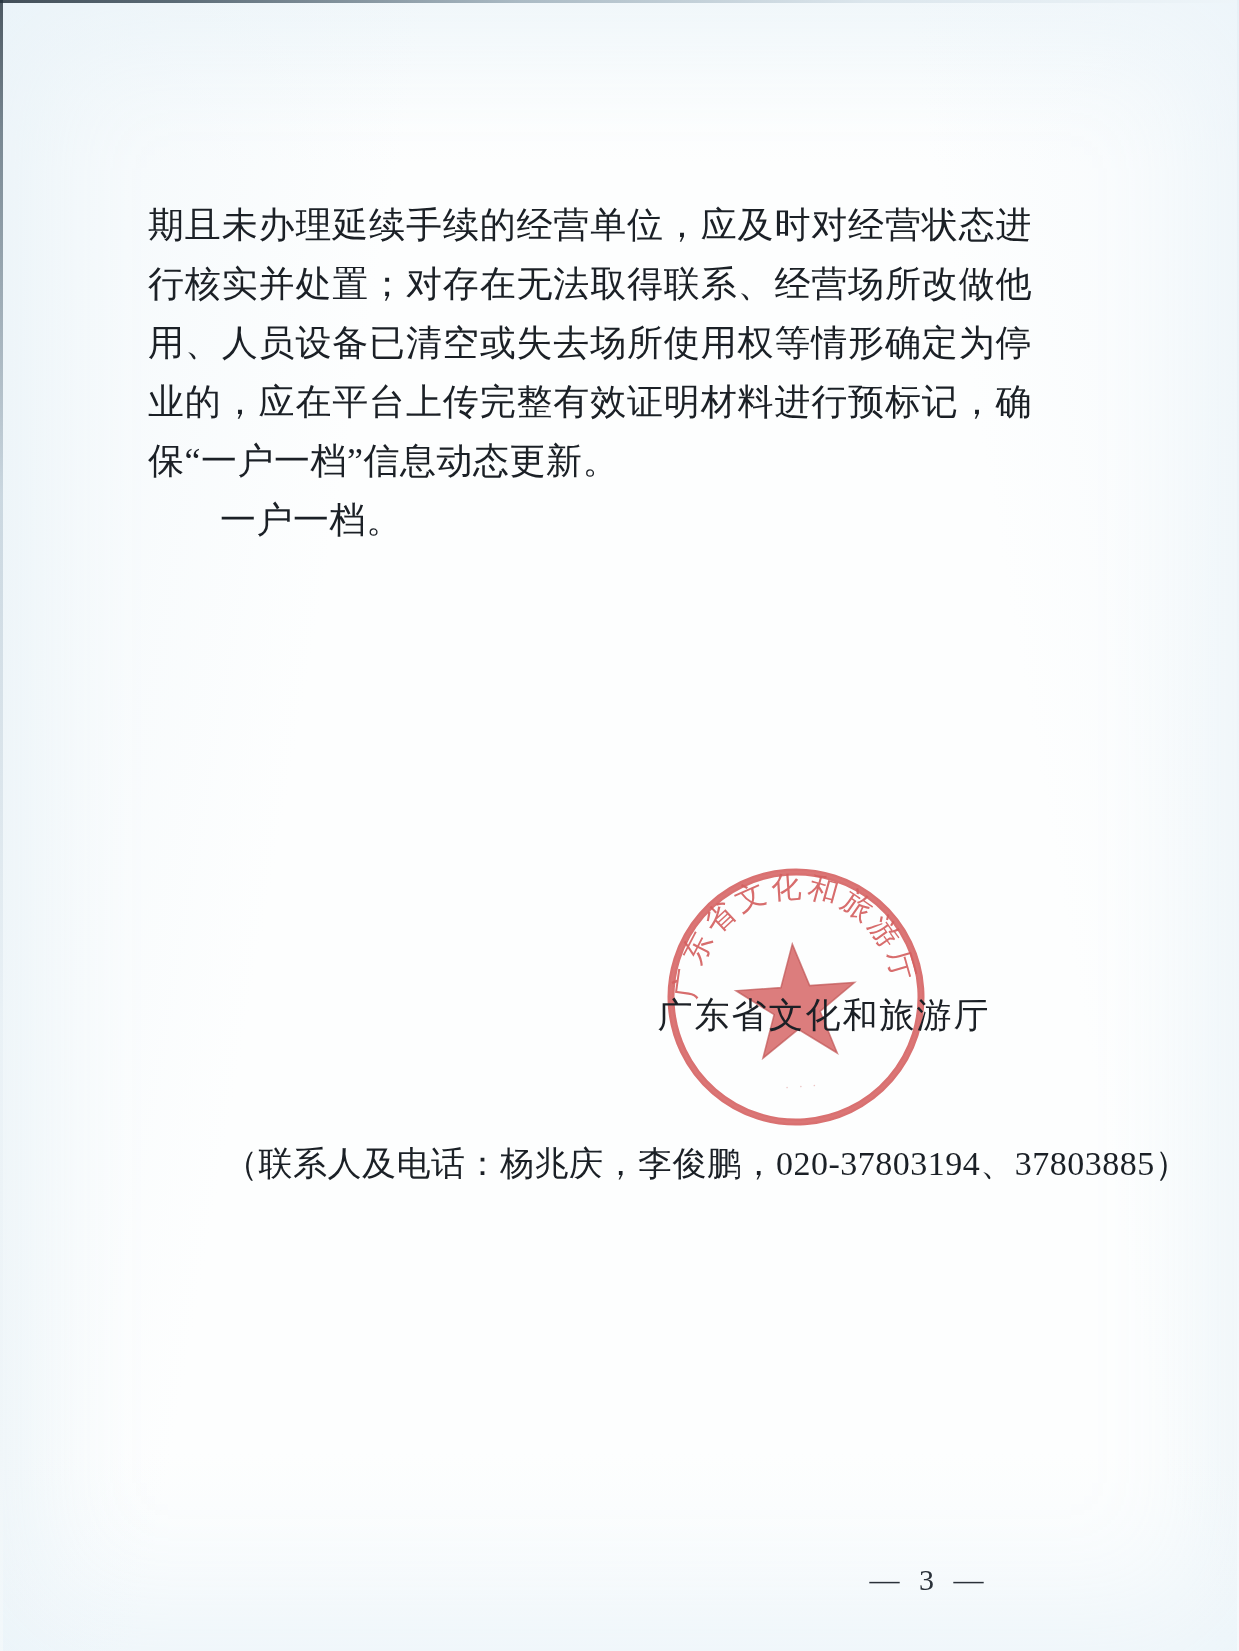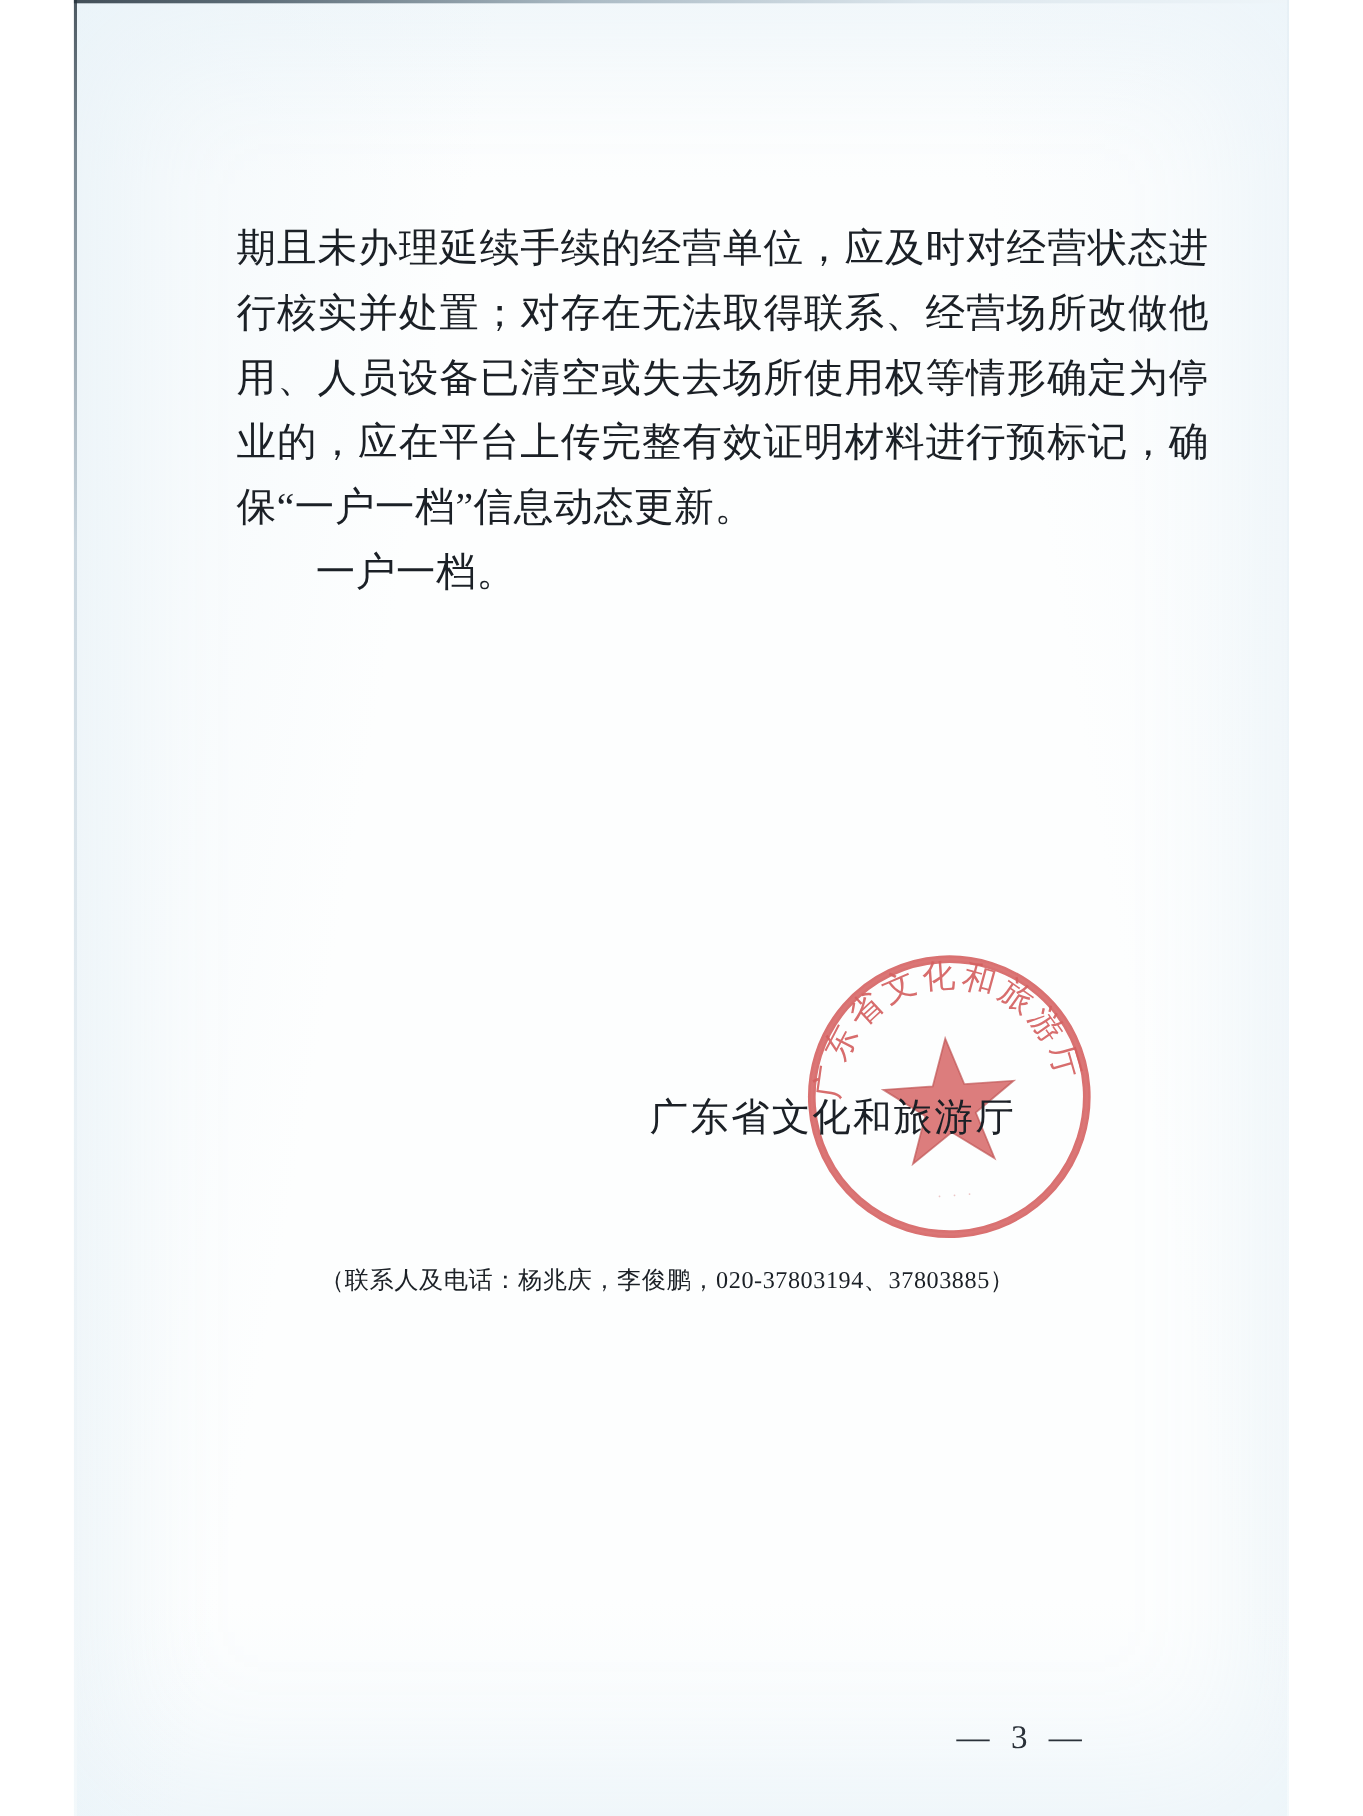--- a/index.html
+++ b/index.html
@@ -3,21 +3,21 @@
 <meta charset="utf-8">
 <title>广东省文化和旅游厅通知 - 第3页</title>
 <style>
   html, body {
     margin: 0;
     padding: 0;
     background: #ffffff;
   }
   .page {
     position: relative;
-    width: 1105px;
+    width: 1239px;
     height: 1651px;
     margin: 0 auto;
     background: #fdfefe;
     overflow: hidden;
     font-family: "Liberation Serif", "DejaVu Serif", serif;
     
     box-shadow: inset 0 0 140px rgba(226, 238, 245, 0.85);
   }
   
   .scan-tint {
@@ -111,21 +111,21 @@
     transform: rotate(-4deg);
     pointer-events: none;
   }
   .seal svg { display: block; width: 100%; height: 100%; }
 
   
   .contact-line {
     position: absolute;
     left: 224px;
     top: 1140px;
-    font-size: 22px;
+    font-size: 34px;
     line-height: 48px;
     color: #1b2026;
     letter-spacing: 0.5px;
     white-space: nowrap;
   }
 
   
   .page-number {
     position: absolute;
     left: 0;

